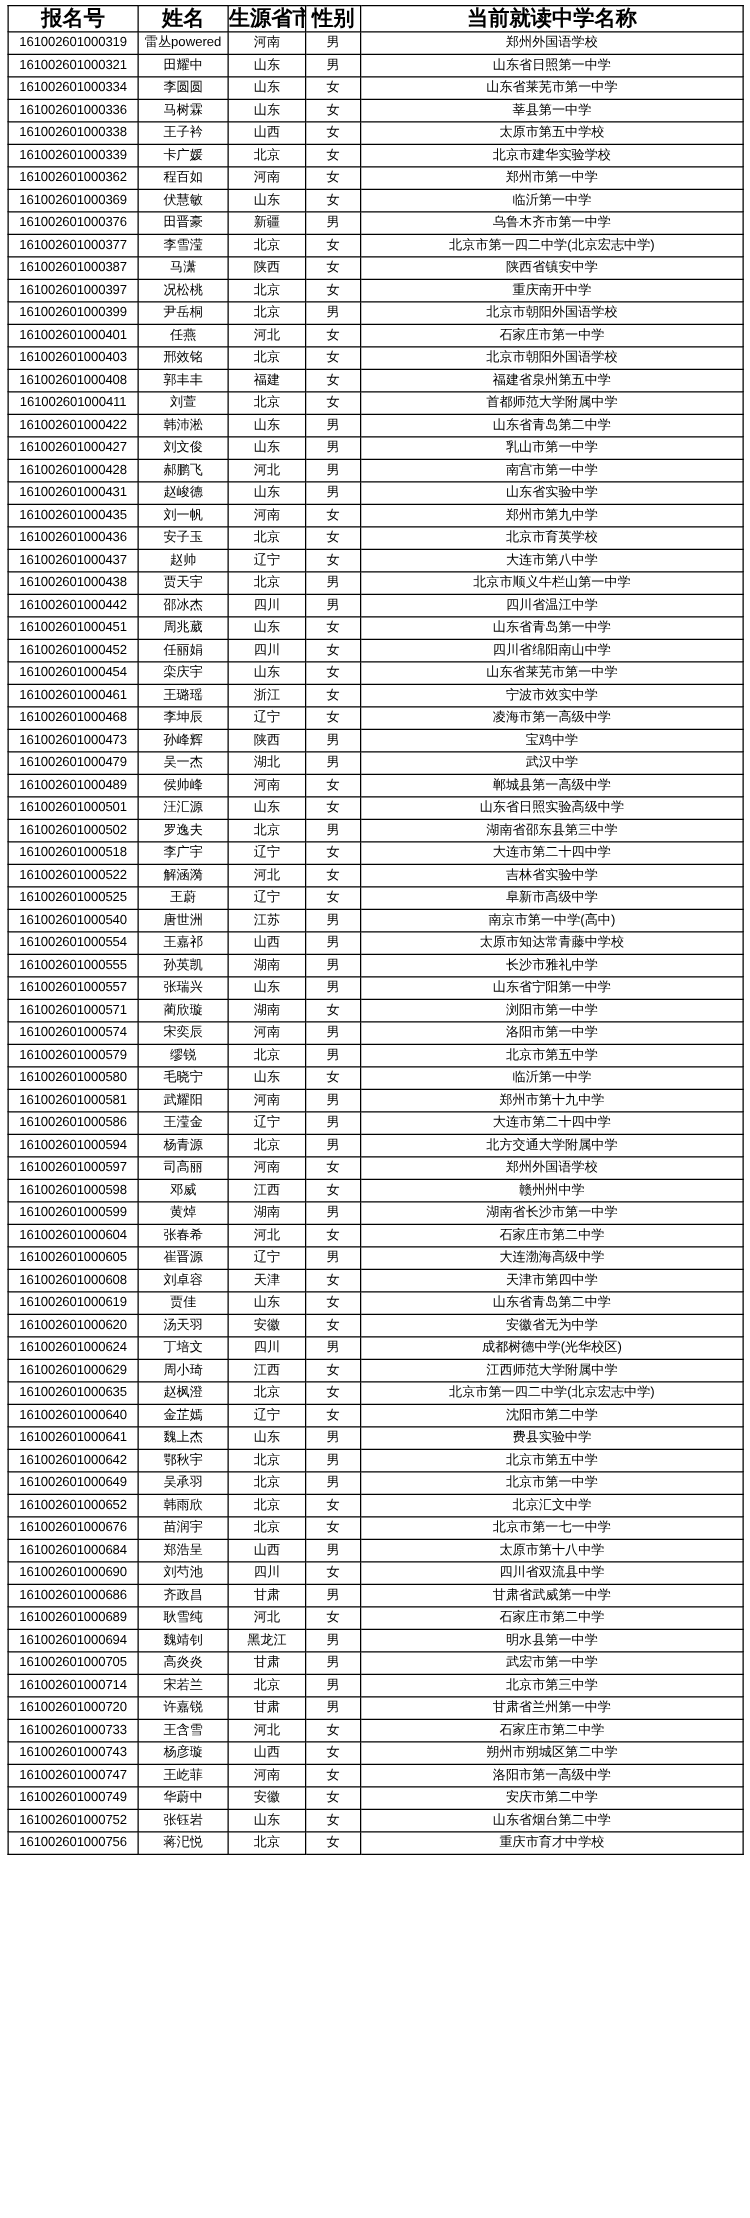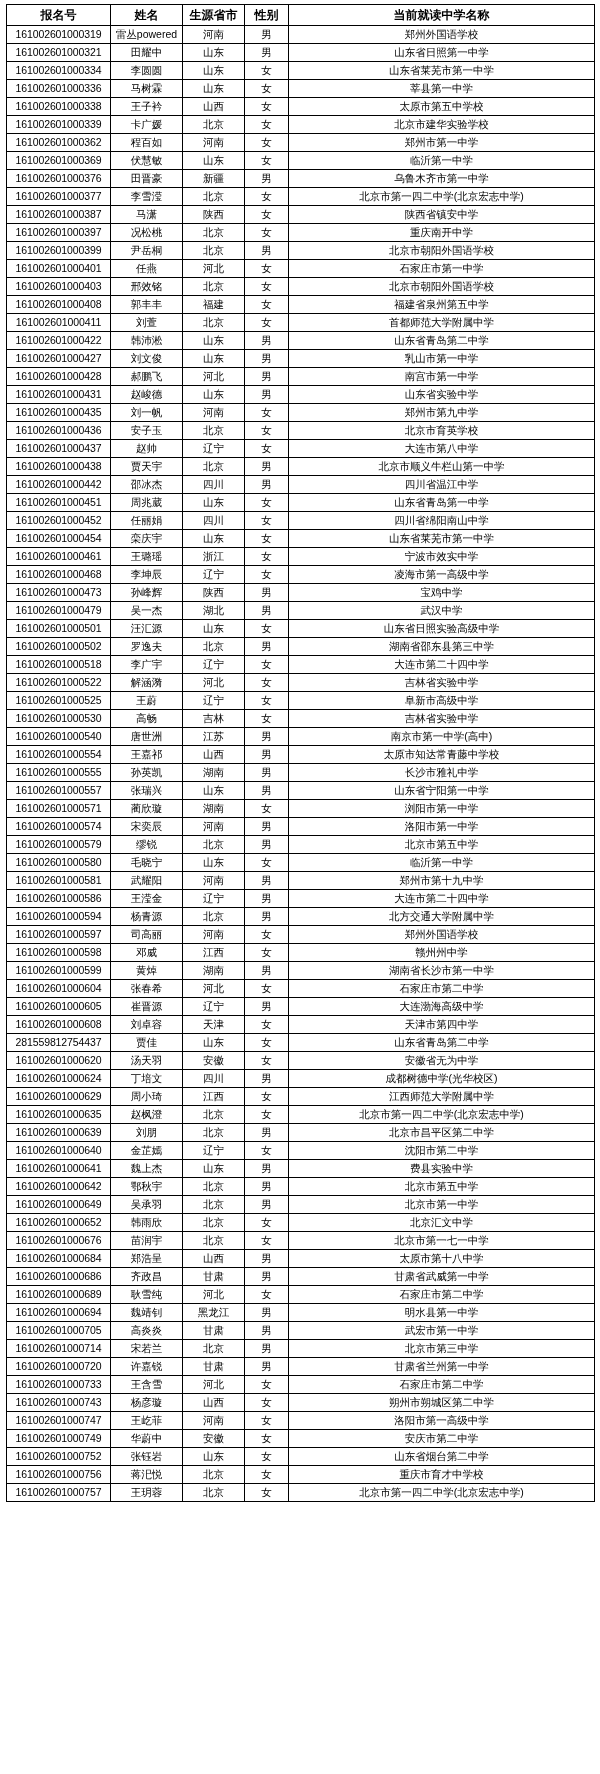--- a/index.html
+++ b/index.html
@@ -29,21 +29,21 @@
     text-align: center;
     vertical-align: middle;
     padding: 0;
     height: 17px;
     line-height: 17px;
     overflow: hidden;
     white-space: nowrap;
   }
   table.roster thead th {
     font-weight: bold;
-    font-size: 12px;
+    font-size: 17px;
     height: 20px;
     line-height: 20px;
   }
   col.c-id    { width: 104px; }
   col.c-name  { width: 72px; }
   col.c-prov  { width: 62px; }
   col.c-sex   { width: 44px; }
   col.c-school{ width: 306px; }
   td.school {
     font-size: 10.5px;
@@ -300,20 +300,27 @@
           <td class="school">宝鸡中学</td>
         </tr>
         <tr>
           <td class="id">161002601000479</td>
           <td class="name">吴一杰</td>
           <td class="prov">湖北</td>
           <td class="sex">男</td>
           <td class="school">武汉中学</td>
         </tr>
         <tr>
+          <td class="id">161002601000489</td>
+          <td class="name">侯帅峰</td>
+          <td class="prov">河南</td>
+          <td class="sex">女</td>
+          <td class="school">郸城县第一高级中学</td>
+        </tr>
+        <tr>
           <td class="id">161002601000501</td>
           <td class="name">汪汇源</td>
           <td class="prov">山东</td>
           <td class="sex">女</td>
           <td class="school">山东省日照实验高级中学</td>
         </tr>
         <tr>
           <td class="id">161002601000502</td>
           <td class="name">罗逸夫</td>
           <td class="prov">北京</td>
@@ -335,27 +342,20 @@
           <td class="school">吉林省实验中学</td>
         </tr>
         <tr>
           <td class="id">161002601000525</td>
           <td class="name">王蔚</td>
           <td class="prov">辽宁</td>
           <td class="sex">女</td>
           <td class="school">阜新市高级中学</td>
         </tr>
         <tr>
-          <td class="id">161002601000530</td>
-          <td class="name">高畅</td>
-          <td class="prov">吉林</td>
-          <td class="sex">女</td>
-          <td class="school">吉林省实验中学</td>
-        </tr>
-        <tr>
           <td class="id">161002601000540</td>
           <td class="name">唐世洲</td>
           <td class="prov">江苏</td>
           <td class="sex">男</td>
           <td class="school">南京市第一中学(高中)</td>
         </tr>
         <tr>
           <td class="id">161002601000554</td>
           <td class="name">王嘉祁</td>
           <td class="prov">山西</td>
@@ -461,21 +461,21 @@
           <td class="school">大连渤海高级中学</td>
         </tr>
         <tr>
           <td class="id">161002601000608</td>
           <td class="name">刘卓容</td>
           <td class="prov">天津</td>
           <td class="sex">女</td>
           <td class="school">天津市第四中学</td>
         </tr>
         <tr>
-          <td class="id">281559812754437</td>
+          <td class="id">161002601000619</td>
           <td class="name">贾佳</td>
           <td class="prov">山东</td>
           <td class="sex">女</td>
           <td class="school">山东省青岛第二中学</td>
         </tr>
         <tr>
           <td class="id">161002601000620</td>
           <td class="name">汤天羽</td>
           <td class="prov">安徽</td>
           <td class="sex">女</td>
@@ -496,27 +496,20 @@
           <td class="school">江西师范大学附属中学</td>
         </tr>
         <tr>
           <td class="id">161002601000635</td>
           <td class="name">赵枫澄</td>
           <td class="prov">北京</td>
           <td class="sex">女</td>
           <td class="school">北京市第一四二中学(北京宏志中学)</td>
         </tr>
         <tr>
-          <td class="id">161002601000639</td>
-          <td class="name">刘朋</td>
-          <td class="prov">北京</td>
-          <td class="sex">男</td>
-          <td class="school">北京市昌平区第二中学</td>
-        </tr>
-        <tr>
           <td class="id">161002601000640</td>
           <td class="name">金芷嫣</td>
           <td class="prov">辽宁</td>
           <td class="sex">女</td>
           <td class="school">沈阳市第二中学</td>
         </tr>
         <tr>
           <td class="id">161002601000641</td>
           <td class="name">魏上杰</td>
           <td class="prov">山东</td>
@@ -552,20 +545,27 @@
           <td class="school">北京市第一七一中学</td>
         </tr>
         <tr>
           <td class="id">161002601000684</td>
           <td class="name">郑浩呈</td>
           <td class="prov">山西</td>
           <td class="sex">男</td>
           <td class="school">太原市第十八中学</td>
         </tr>
         <tr>
+          <td class="id">161002601000690</td>
+          <td class="name">刘芍池</td>
+          <td class="prov">四川</td>
+          <td class="sex">女</td>
+          <td class="school">四川省双流县中学</td>
+        </tr>
+        <tr>
           <td class="id">161002601000686</td>
           <td class="name">齐政昌</td>
           <td class="prov">甘肃</td>
           <td class="sex">男</td>
           <td class="school">甘肃省武威第一中学</td>
         </tr>
         <tr>
           <td class="id">161002601000689</td>
           <td class="name">耿雪纯</td>
           <td class="prov">河北</td>
@@ -634,23 +634,16 @@
           <td class="prov">山东</td>
           <td class="sex">女</td>
           <td class="school">山东省烟台第二中学</td>
         </tr>
         <tr>
           <td class="id">161002601000756</td>
           <td class="name">蒋汜悦</td>
           <td class="prov">北京</td>
           <td class="sex">女</td>
           <td class="school">重庆市育才中学校</td>
-        </tr>
-        <tr>
-          <td class="id">161002601000757</td>
-          <td class="name">王玥蓉</td>
-          <td class="prov">北京</td>
-          <td class="sex">女</td>
-          <td class="school">北京市第一四二中学(北京宏志中学)</td>
         </tr>
       </tbody>
   </table>
 </div>
 
 </body></html>

